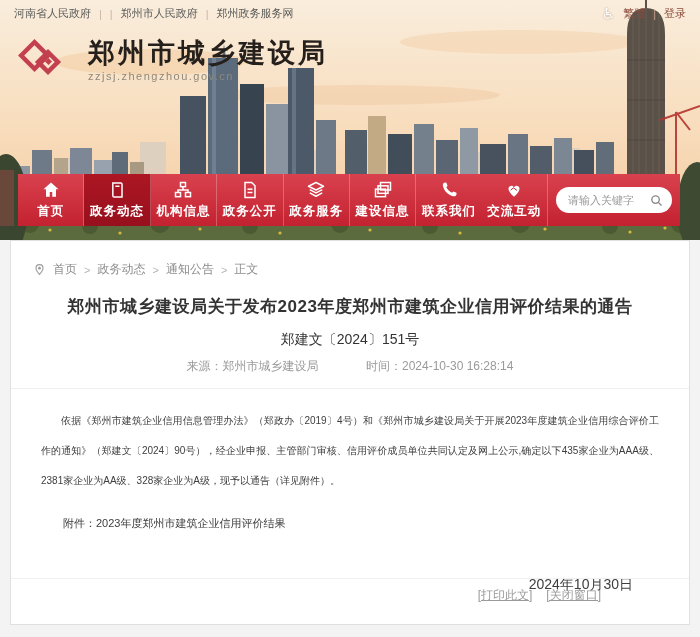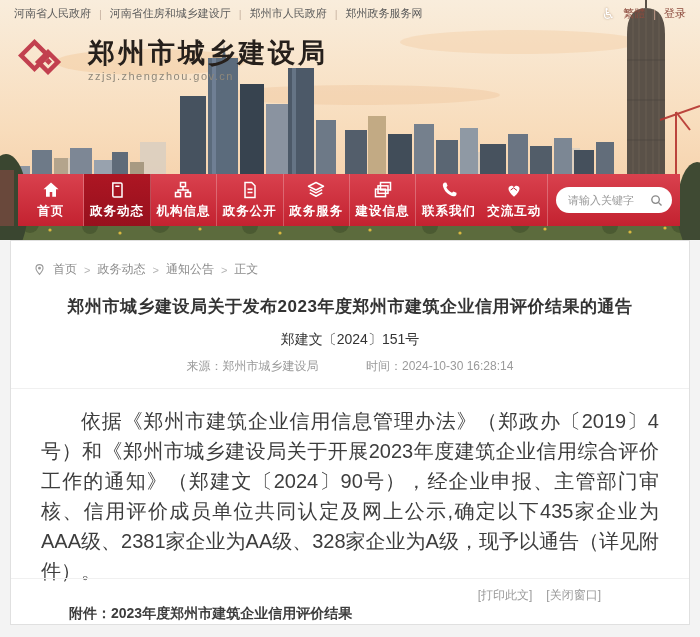--- a/index.html
+++ b/index.html
@@ -46,26 +46,26 @@
   .card { position:absolute; top:240px; left:10px; width:680px; height:385px; background:#fff;
     border:1px solid #e0e0e0; z-index:4; }
   .crumbs { display:flex; align-items:center; gap:7px; margin:20px 0 0 22px; font-size:12px; color:#8c8c8c; }
   .crumbs a { color:#8c8c8c; text-decoration:none; cursor:pointer; }
   .crumbs .sep { color:#b5b5b5; font-size:11px; }
   .art-title { margin-top:17px; text-align:center; font-size:17px; font-weight:bold; color:#333; letter-spacing:.5px; }
   .doc-num { margin-top:13px; text-align:center; font-size:14px; color:#333; }
   .meta { margin-top:9px; text-align:center; font-size:12px; color:#9a9a9a; padding-bottom:13px;
     border-bottom:1px solid #f0f0f0; }
   .meta span { margin:0 22px; }
-  .body-para { margin:17px 30px 0 30px; font-size:20px; line-height:30px; color:#3d3d3d; text-indent:2em; text-align:justify; }
-  .attach-line { margin:12px 30px 12px 30px; font-size:14px; line-height:30px; color:#3d3d3d; text-indent:2em;font-weight:bold; }
+  .body-para { margin:17px 30px 0 30px; font-size:10px; line-height:30px; color:#3d3d3d; text-indent:2em; text-align:justify; }
+  .attach-line { margin:12px 30px 12px 30px; font-size:11px; line-height:30px; color:#3d3d3d; text-indent:2em; }
   .sign-date { margin:38px 56px 0 0; text-align:right; font-size:14px; color:#3d3d3d; }
   .card-footer { position:absolute; left:0; right:0; bottom:0; height:46px; border-top:1px solid #f0f0f0;
     display:flex; align-items:center; justify-content:flex-end; padding:0 88px 12px 0; gap:14px;
-    font-size:12px; color:#9a9a9a; }
+    font-size:12px; color:#9a9a9a;text-decoration:underline; }
   .card-footer span { cursor:pointer; }
 </style>
 </head>
 <body>
 
 <div class="stage">
 
   <div class="header-photo">
     <svg width="700" height="240" viewBox="0 0 700 240" preserveAspectRatio="none">
       <defs>
@@ -168,21 +168,20 @@
       <ellipse cx="6" cy="206" rx="22" ry="52" fill="#3a4630"></ellipse>
       <rect x="0" y="170" width="14" height="56" fill="#7a4a3f" opacity=".75"></rect>
       <ellipse cx="697" cy="208" rx="20" ry="46" fill="#3f4a33"></ellipse>
     </svg>
   </div>
 
   <div class="topbar">
     <div class="links">
       <a class="tlink">河南省人民政府</a>
       <span class="tdiv">|</span>
-      <a class="tlink">河南省住房和城乡建设厅</a>
       <span class="tdiv">|</span>
       <a class="tlink">郑州市人民政府</a>
       <span class="tdiv">|</span>
       <a class="tlink">郑州政务服务网</a>
     </div>
     <div class="right">
       <span class="a11y">♿</span>
       <a>繁體</a>
       <span class="rdiv">|</span>
       <a>登录</a>

